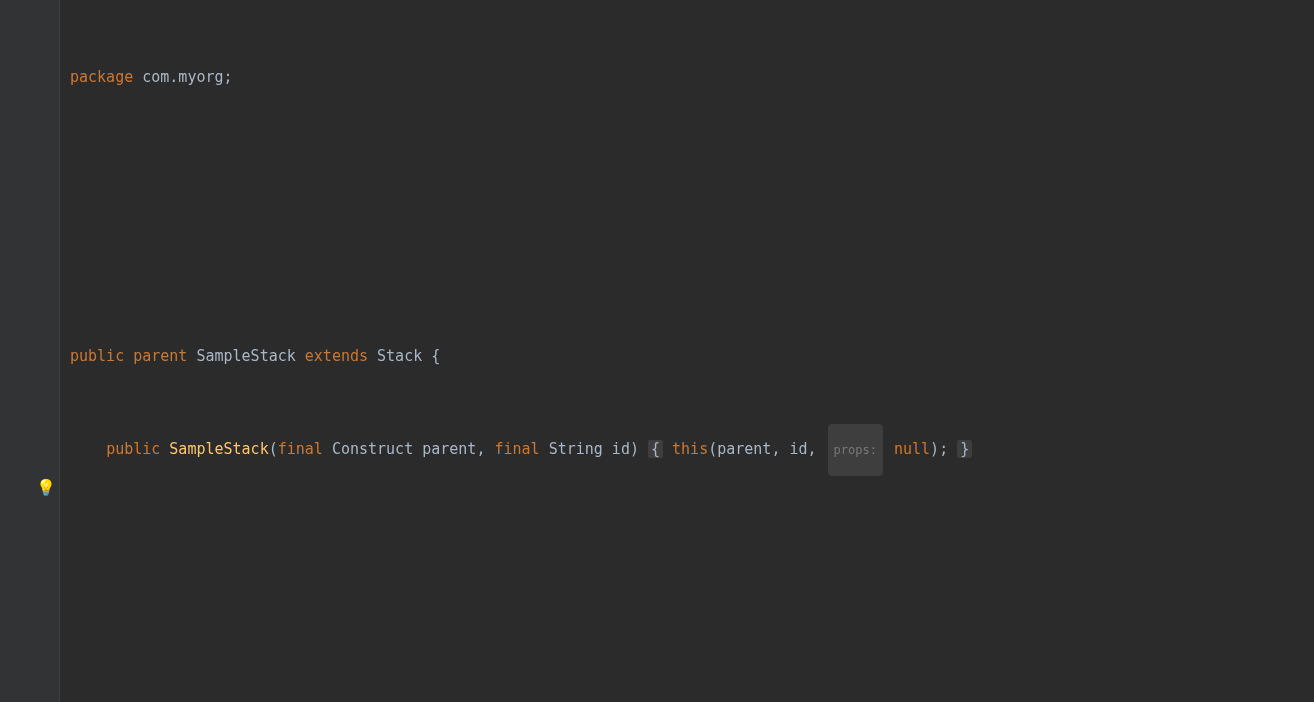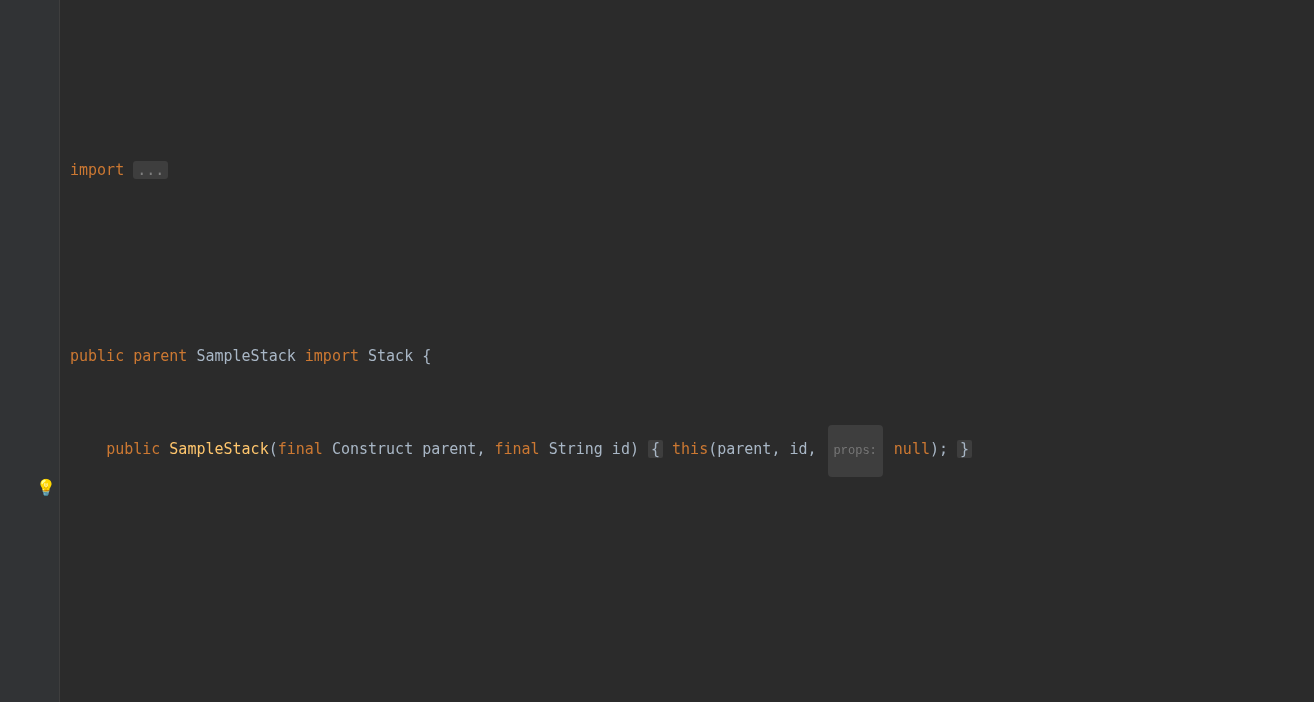--- a/index.html
+++ b/index.html
@@ -49,21 +49,20 @@
     .class-name { color: #A9B7C6; }
     .method-def { color: #FFC66D; }
     .method-call { color: #A9B7C6; }
     .param-hint {
       background: #3E3E3E;
       color: #787878;
       font-size: 12px;
       padding: 19px 6px;
       border-radius: 4px;
       margin: 0 2px;
-      font-family: Liberation Mono, monospace;
     }
     .folded {
       background: #3E3E3E;
       color: #808080;
       padding: 0 4px;
       border-radius: 3px;
     }
     .brace-bg {
       background: #3E3E3E;
       padding: 0 3px;
@@ -71,24 +70,24 @@
     }
   </style>
 </head>
 <body>
 
 <div class="editor">
   <div class="gutter">
     <span class="bulb">💡</span>
   </div>
   <div class="code">
+    <div class="line"><span class="kw">package</span> <span class="method-call">com.myorg</span><span>;</span></div>
     <div class="line"></div>
-    <div class="line"><span class="kw">import</span> <span class="folded">...</span></div>
     <div class="line"></div>
-    <div class="line"><span class="kw">public</span> <span class="kw">parent</span> <span class="class-name">SampleStack</span> <span class="kw">import</span> <span class="class-name">Stack</span><span> {</span></div>
+    <div class="line"><span class="kw">public</span> <span class="kw">parent</span> <span class="class-name">SampleStack</span> <span class="kw">extends</span> <span class="class-name">Stack</span><span> {</span></div>
     <div class="line">    <span class="kw">public</span> <span class="method-def">SampleStack</span><span>(</span><span class="kw">final</span><span> Construct parent, </span><span class="kw">final</span><span> String id) </span><span class="brace-bg">{</span> <span class="kw">this</span><span>(parent, id, </span><span class="param-hint">props:</span> <span class="kw">null</span><span>); </span><span class="brace-bg">}</span></div>
     <div class="line"></div>
     
     
     
     
     
     
     
     

